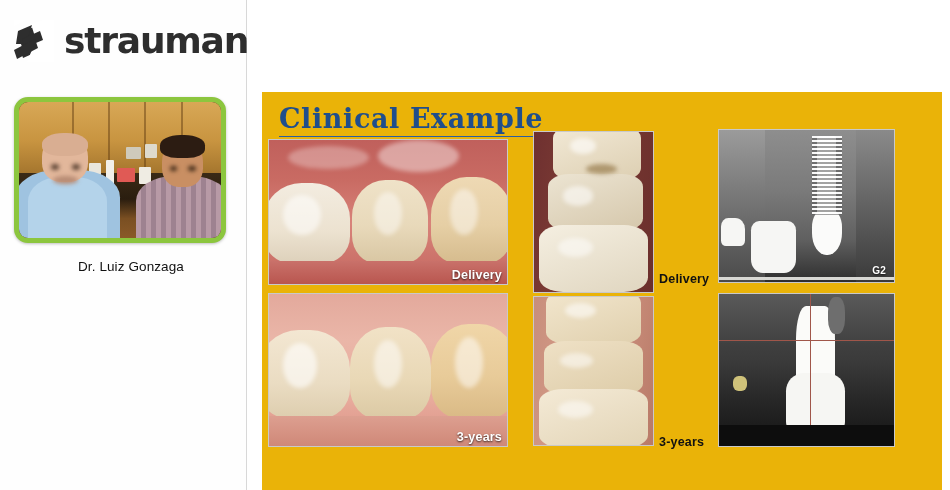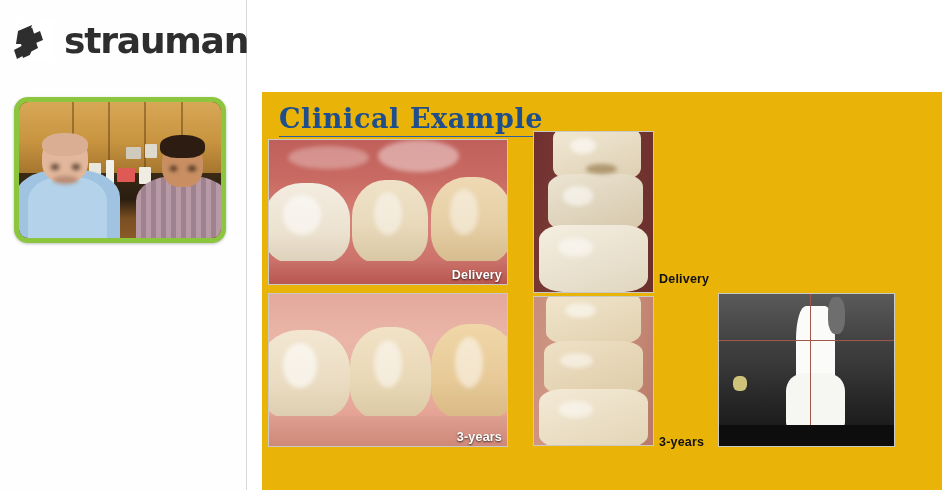--- a/index.html
+++ b/index.html
@@ -155,20 +155,21 @@
                background:repeating-linear-gradient(90deg,#b89aa6 0 5px,#9e8290 5px 10px),#a98d9a"></div>
           <div class="p-head" style="left:28%;bottom:46%;width:44%;height:42%;background:#c98f63"></div>
           <div class="p-head" style="left:26%;bottom:72%;width:48%;height:20%;background:#2c1c12"></div>
           <div class="gloss" style="left:36%;bottom:60%;width:8%;height:5%;background:#3d2817"></div>
           <div class="gloss" style="left:56%;bottom:60%;width:8%;height:5%;background:#3d2817"></div>
         </div>
       </div>
     </div>
 
     <div class="names">
+      <div class="name-2">Dr.  Luiz Gonzaga</div>
     </div>
   </div>
 
   <div class="stage">
     <div class="slide">
 
       <div class="slide-title">Clinical Example</div>
 
       <div class="ph" style="left:7px; top:48px; width:238px; height:144px; box-shadow:0 0 0 1px #c9c9c9;">
         <div class="gum" style="background:linear-gradient(180deg,#c0605c 0%,#c96b63 28%,#d8837a 58%,#c4675f 100%)"></div>
@@ -188,20 +189,33 @@
         <div class="occ-bg"></div>
         <div class="occ-t" style="left:16%;top:-4%;width:74%;height:34%;background:linear-gradient(160deg,#f2e9d6,#ddcfb2)"></div>
         <div class="occ-t" style="left:12%;top:26%;width:80%;height:36%;background:linear-gradient(160deg,#ece4d2,#d5c7ab)"></div>
         <div class="occ-t" style="left:4%;top:58%;width:92%;height:42%;background:linear-gradient(160deg,#f5efe1,#e0d6c0)"></div>
         <div class="gloss" style="left:30%;top:4%;width:22%;height:10%;background:rgba(255,255,255,.6)"></div>
         <div class="gloss" style="left:24%;top:34%;width:26%;height:12%;background:rgba(255,255,255,.55)"></div>
         <div class="gloss" style="left:20%;top:66%;width:30%;height:12%;background:rgba(255,255,255,.5)"></div>
         <div class="gloss" style="left:44%;top:20%;width:26%;height:6%;background:rgba(140,110,60,.6)"></div>
       </div>
 
+      <div class="ph" style="left:457px; top:38px; width:175px; height:152px; box-shadow:0 0 0 1px #c9c9c9;">
+        <div class="rad-bone" style="background:linear-gradient(180deg,#8e8e8e 0%,#7a7a7a 40%,#606060 72%,#2e2e2e 100%)"></div>
+        <div class="rad-bone" style="left:0;top:0;width:26%;height:100%;background:linear-gradient(180deg,#9b9b9b,#4a4a4a)"></div>
+        <div class="rad-bone" style="left:78%;top:0;width:22%;height:100%;background:linear-gradient(180deg,#8a8a8a,#3a3a3a)"></div>
+        <div class="crown" style="left:1%;top:58%;width:14%;height:18%;border-radius:30% 40% 20% 20%"></div>
+        <div class="crown" style="left:18%;top:60%;width:26%;height:34%;border-radius:18% 18% 26% 26%"></div>
+        <div class="implant" style="left:56%;top:4%;width:11%;height:52%;border-radius:2px"></div>
+        <div class="implant" style="left:53%;top:52%;width:17%;height:30%;border-radius:40% 40% 48% 48%"></div>
+        <div class="thread" style="left:53%;top:4%;width:17%;height:52%;
+             background:repeating-linear-gradient(180deg,rgba(255,255,255,.95) 0 2px,rgba(90,90,90,.55) 2px 4px)"></div>
+        <div class="crown" style="left:0;bottom:1%;width:100%;height:2%;background:#d8d8d4"></div>
+        <div class="cap" style="right:8px;bottom:6px;font-size:10px;">G2</div>
+      </div>
       <div class="cap-out" style="left:397px; top:180px;">Delivery</div>
 
       <div class="ph" style="left:7px; top:202px; width:238px; height:152px; box-shadow:0 0 0 1px #c9c9c9;">
         <div class="gum" style="background:linear-gradient(180deg,#e3a99c 0%,#eab6a8 30%,#e8aa9c 70%,#d99183 100%)"></div>
         <div class="tooth" style="left:-4%;top:24%;width:38%;height:58%;background:linear-gradient(180deg,#f3e7d2 0%,#eadcc2 60%,#ddcdae 100%)"></div>
         <div class="tooth" style="left:34%;top:22%;width:34%;height:60%;background:linear-gradient(180deg,#f1e2c6 0%,#e9d8b6 58%,#dbc9a4 100%)"></div>
         <div class="tooth" style="left:68%;top:20%;width:36%;height:62%;background:linear-gradient(180deg,#f0d6a8 0%,#e8cb99 55%,#d9b985 100%)"></div>
         <div class="gloss" style="left:6%;top:32%;width:14%;height:30%;background:rgba(255,255,255,.6)"></div>
         <div class="gloss" style="left:44%;top:30%;width:12%;height:32%;background:rgba(255,255,255,.5)"></div>
         <div class="gloss" style="left:78%;top:28%;width:12%;height:34%;background:rgba(255,255,255,.5)"></div>

